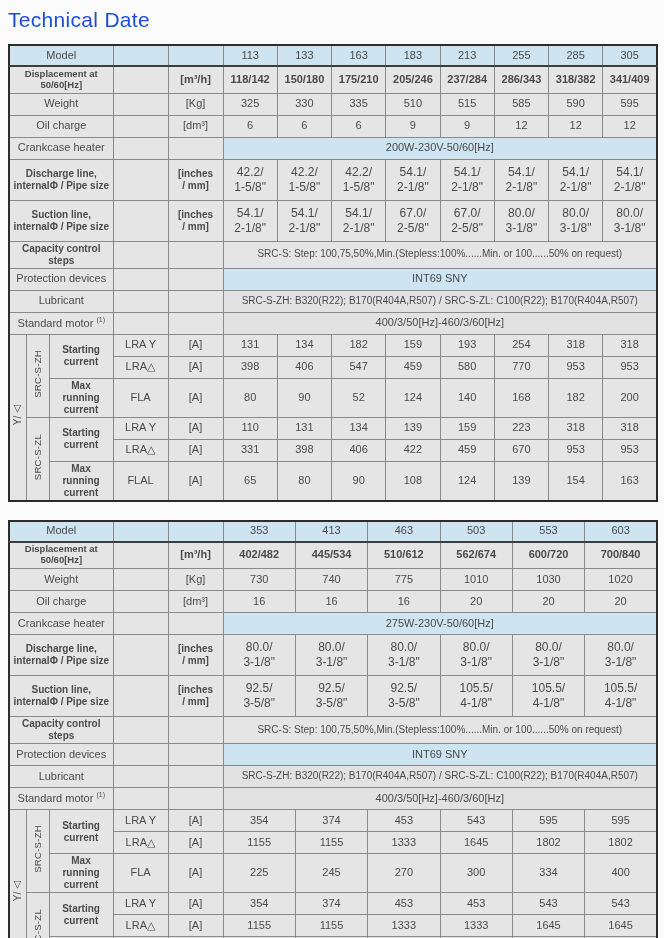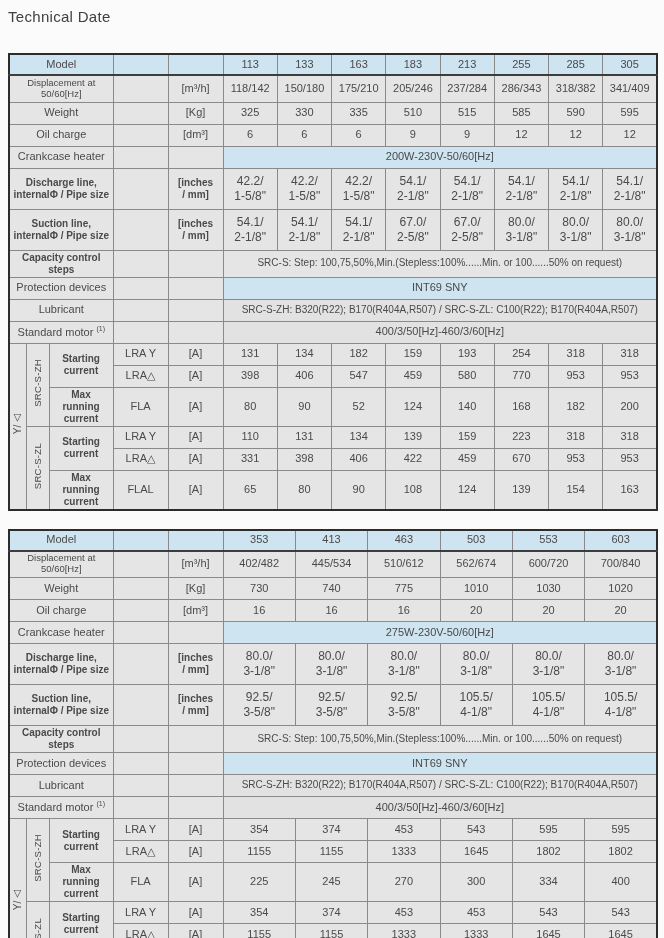--- a/index.html
+++ b/index.html
@@ -5,25 +5,25 @@
   html,body{margin:0;padding:0;}
   body{
     width:664px;height:938px;
     background:#fbfbfb;
     font-family:"Liberation Sans","DejaVu Sans",sans-serif;
     color:#4a4a4a;
     overflow:hidden;
   }
   .page{padding:6px 8px 0 8px;}
   h1.title{
-    margin:2px 0 28px 0;
-    font-size:15px;
+    margin:2px 0 12px 0;
+    font-size:21px;
     font-weight:400;
     letter-spacing:.3px;
-    color:#404040;
+    color:#1d4ed8;
   }
   table.spec{
     table-layout:fixed;
     width:648px;
     border-collapse:collapse;
     border:2px solid #2c2c2c;
     font-size:11px;
     color:#4a4a4a;
     background:#e5e5e5;
   }
@@ -51,21 +51,21 @@
     display:inline-block;
     writing-mode:vertical-rl;
     transform:rotate(180deg);
     font-size:9.5px;
     letter-spacing:.3px;
     white-space:nowrap;
   }
   td.ydcell .vert{font-size:10px;}
   sup{font-size:7px;vertical-align:super;}
   tr.r-model{height:21px;}
-  tr.r-disp{height:27px;}
+  tr.r-disp{height:27px;font-weight:bold;}
   tr.r-std{height:22px;padding-left:36px;}
   tr.r-pipe{height:41px;}
   tr.r-cap{height:26px;}
   tr.r-cur{height:22px;}
 </style>
 </head>
 <body>
 
 <div class="page">
   <h1 class="title">Technical Date</h1>

